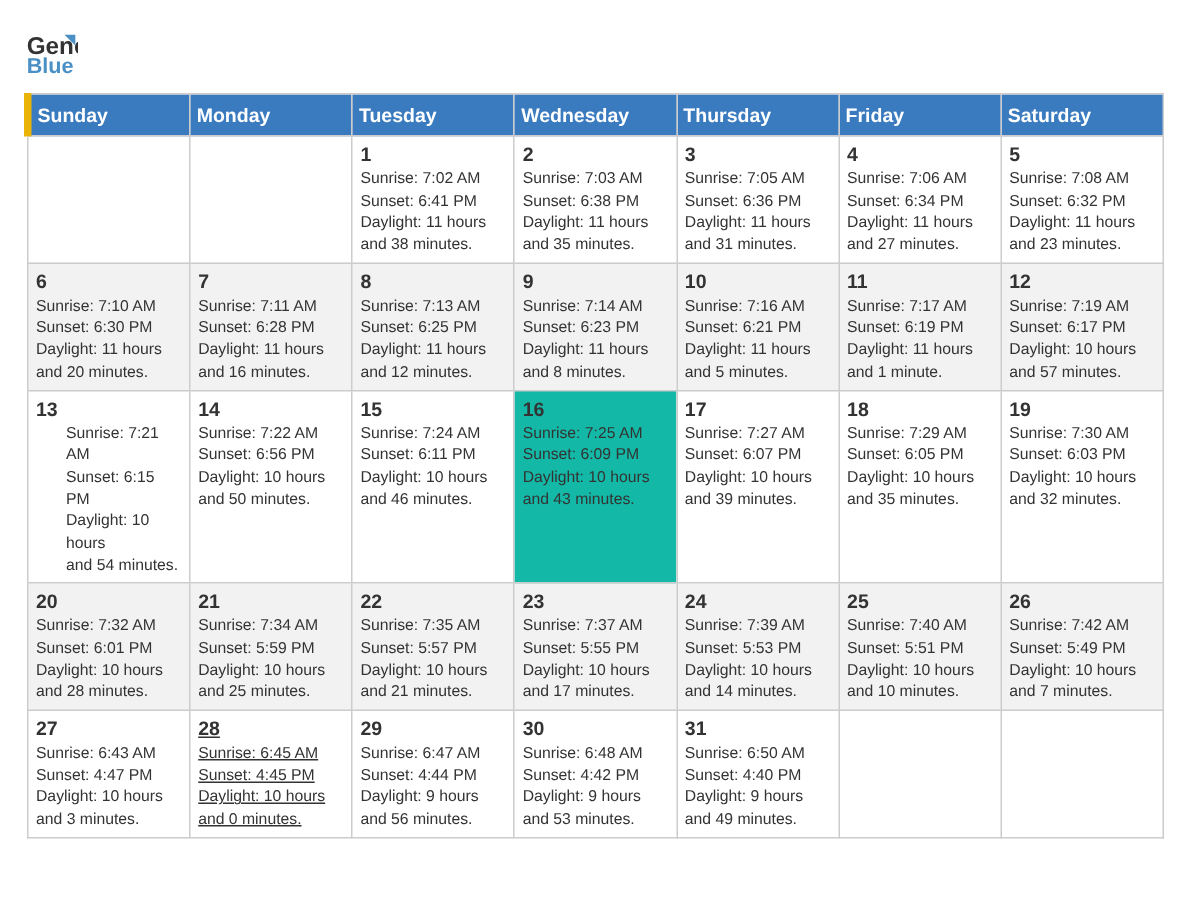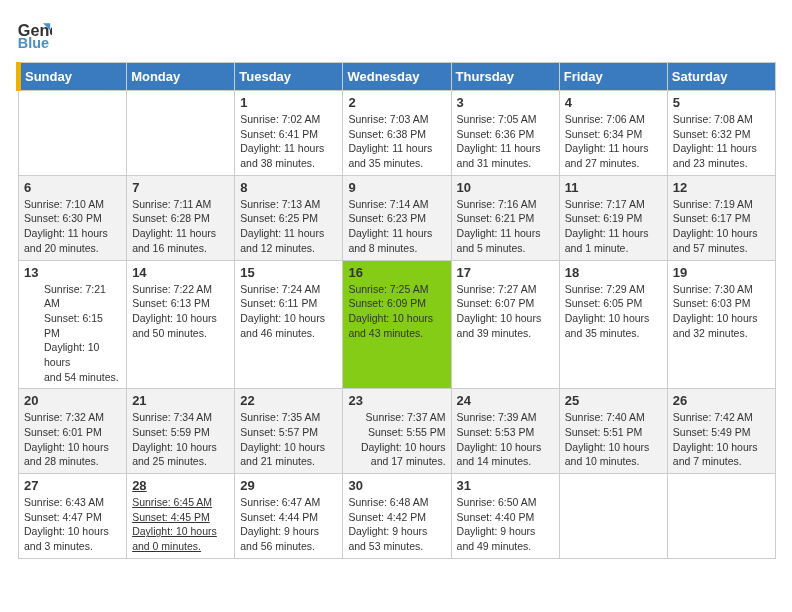--- a/index.html
+++ b/index.html
@@ -209,32 +209,32 @@
         <td style="background-color: rgb(255, 255, 255);">
           <span class="day-number">13</span>
           <div class="day-info" style="white-space: pre-line; margin-left: 20px;">Sunrise: 7:21 AM
 Sunset: 6:15 PM
 Daylight: 10 hours
 and 54 minutes.</div>
         </td>
         <td style="background-color: rgb(255, 255, 255);">
           <span class="day-number">14</span>
           <div class="day-info" style="white-space: pre-line;">Sunrise: 7:22 AM
-Sunset: 6:13 PM
+Sunset: 6:56 PM
 Daylight: 10 hours
 and 50 minutes.</div>
         </td>
         <td style="background-color: rgb(255, 255, 255);">
           <span class="day-number">15</span>
           <div class="day-info" style="white-space: pre-line;">Sunrise: 7:24 AM
 Sunset: 6:11 PM
 Daylight: 10 hours
 and 46 minutes.</div>
         </td>
-        <td style="background-color: #84cc16;">
+        <td style="background-color: #14b8a6;">
           <span class="day-number">16</span>
           <div class="day-info" style="white-space: pre-line;">Sunrise: 7:25 AM
 Sunset: 6:09 PM
 Daylight: 10 hours
 and 43 minutes.</div>
         </td>
         <td style="background-color: rgb(255, 255, 255);">
           <span class="day-number">17</span>
           <div class="day-info" style="white-space: pre-line;">Sunrise: 7:27 AM
 Sunset: 6:07 PM
@@ -273,21 +273,21 @@
         </td>
         <td style="background-color: rgb(242, 242, 242);">
           <span class="day-number">22</span>
           <div class="day-info" style="white-space: pre-line;">Sunrise: 7:35 AM
 Sunset: 5:57 PM
 Daylight: 10 hours
 and 21 minutes.</div>
         </td>
         <td style="background-color: rgb(242, 242, 242);">
           <span class="day-number">23</span>
-          <div class="day-info" style="white-space: pre-line; text-align: right;">Sunrise: 7:37 AM
+          <div class="day-info" style="white-space: pre-line;">Sunrise: 7:37 AM
 Sunset: 5:55 PM
 Daylight: 10 hours
 and 17 minutes.</div>
         </td>
         <td style="background-color: rgb(242, 242, 242);">
           <span class="day-number">24</span>
           <div class="day-info" style="white-space: pre-line;">Sunrise: 7:39 AM
 Sunset: 5:53 PM
 Daylight: 10 hours
 and 14 minutes.</div>

